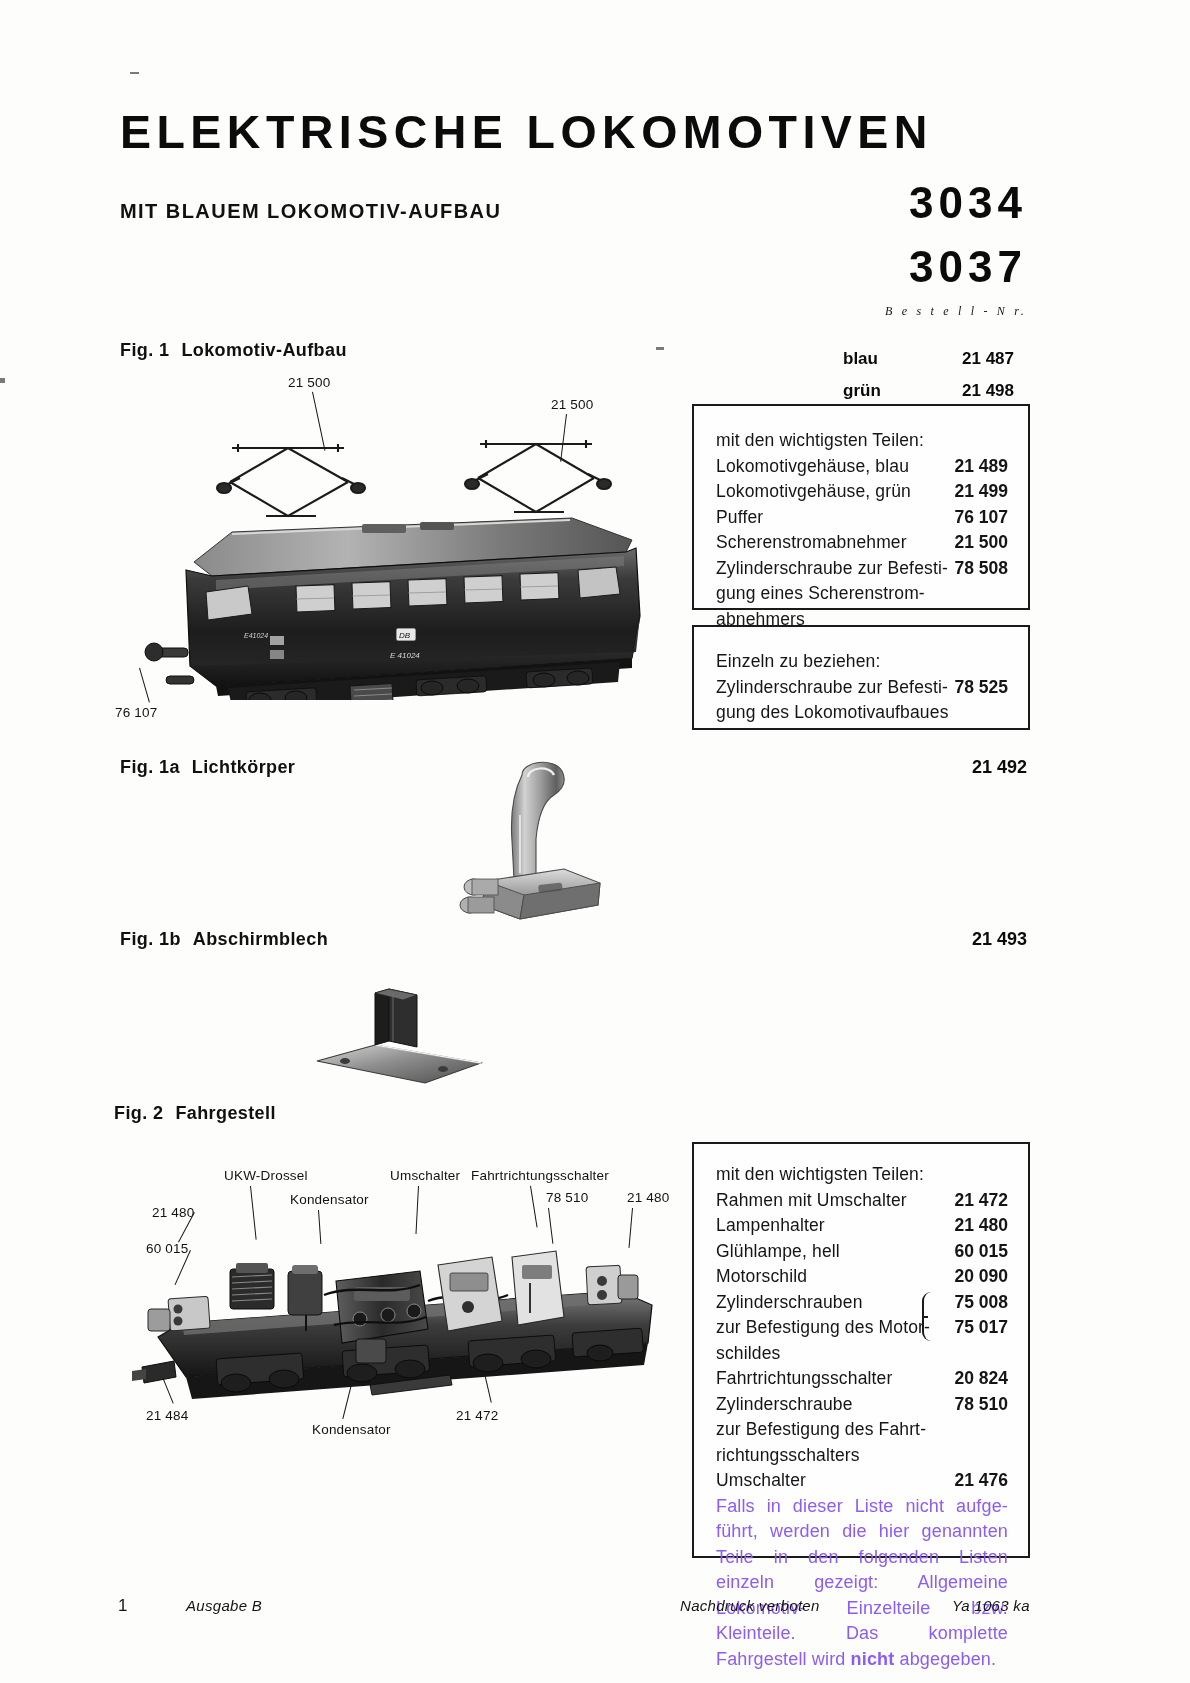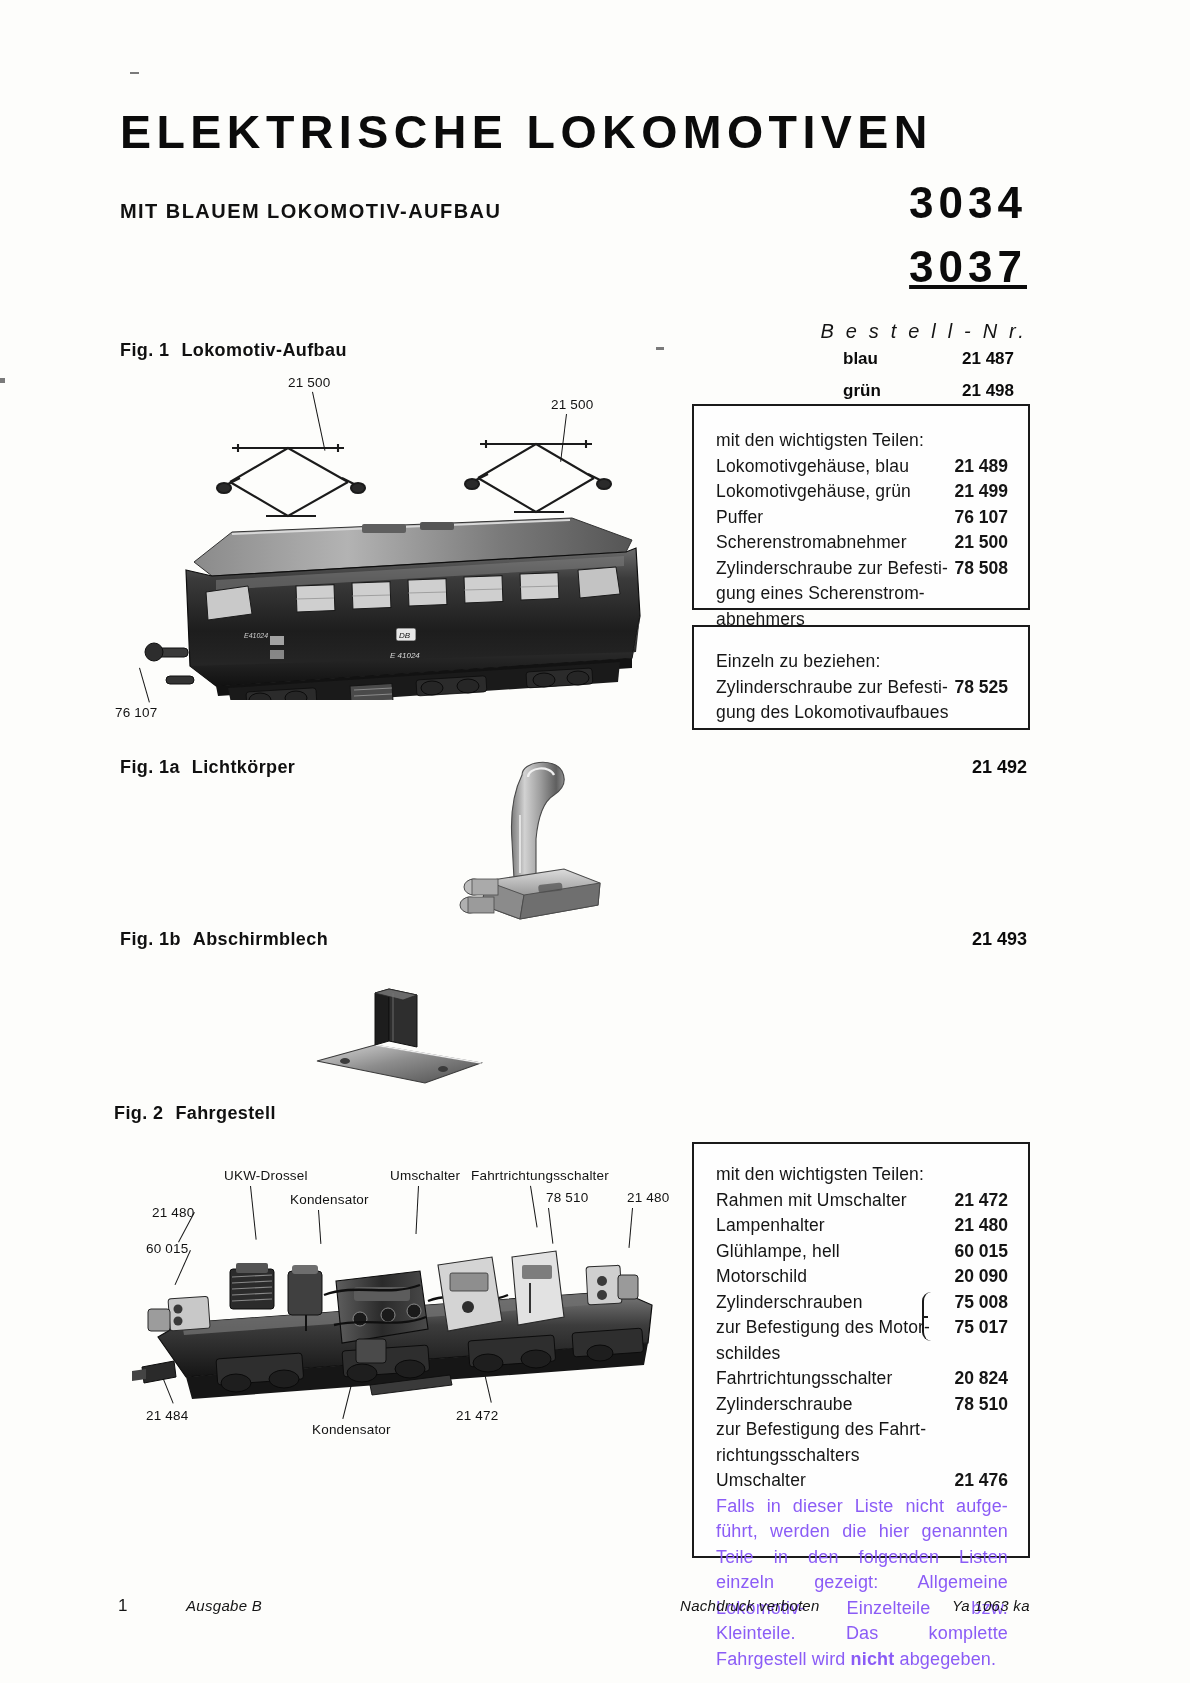--- a/index.html
+++ b/index.html
@@ -53,31 +53,32 @@
   .big-num {
     position: absolute;
     right: 163px;
     font-size: 44px;
     font-weight: bold;
     letter-spacing: 5px;
     color: #0b0b0b;
     white-space: nowrap;
   }
   .big-num.a { top: 178px; }
-  .big-num.b { top: 242px; text-decoration: underline; }
+  .big-num.b { top: 242px; }
 
   .bestell {
     position: absolute;
     right: 163px;
-    top: 320px;
-    font-size: 20px;
+    top: 304px;
+    font-size: 12px;
     font-style: italic;
     letter-spacing: 3.2px;
     color: #141414;
     white-space: nowrap;
+    font-family: Liberation Serif, serif;
   }
 
   .price-row {
     position: absolute;
     font-size: 17px;
     font-weight: bold;
     color: #0b0b0b;
     white-space: nowrap;
   }
   .price-row .lbl {

